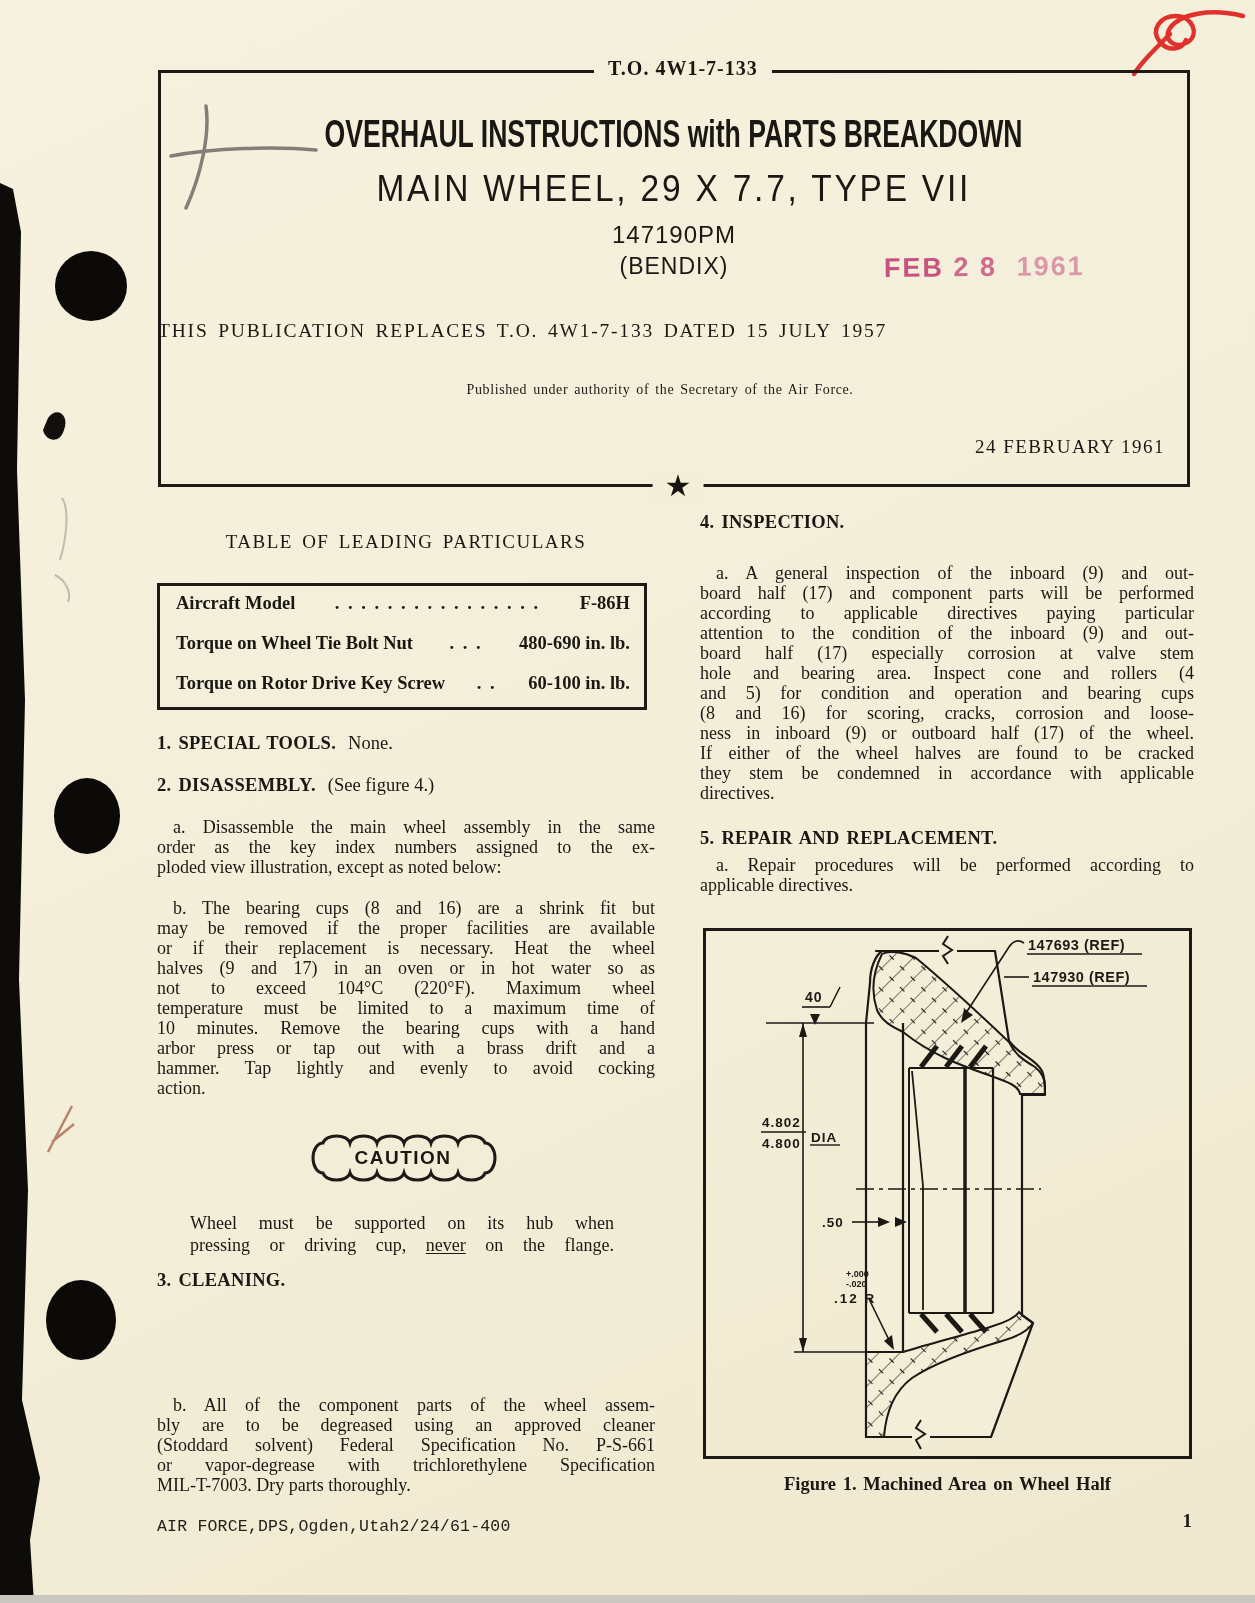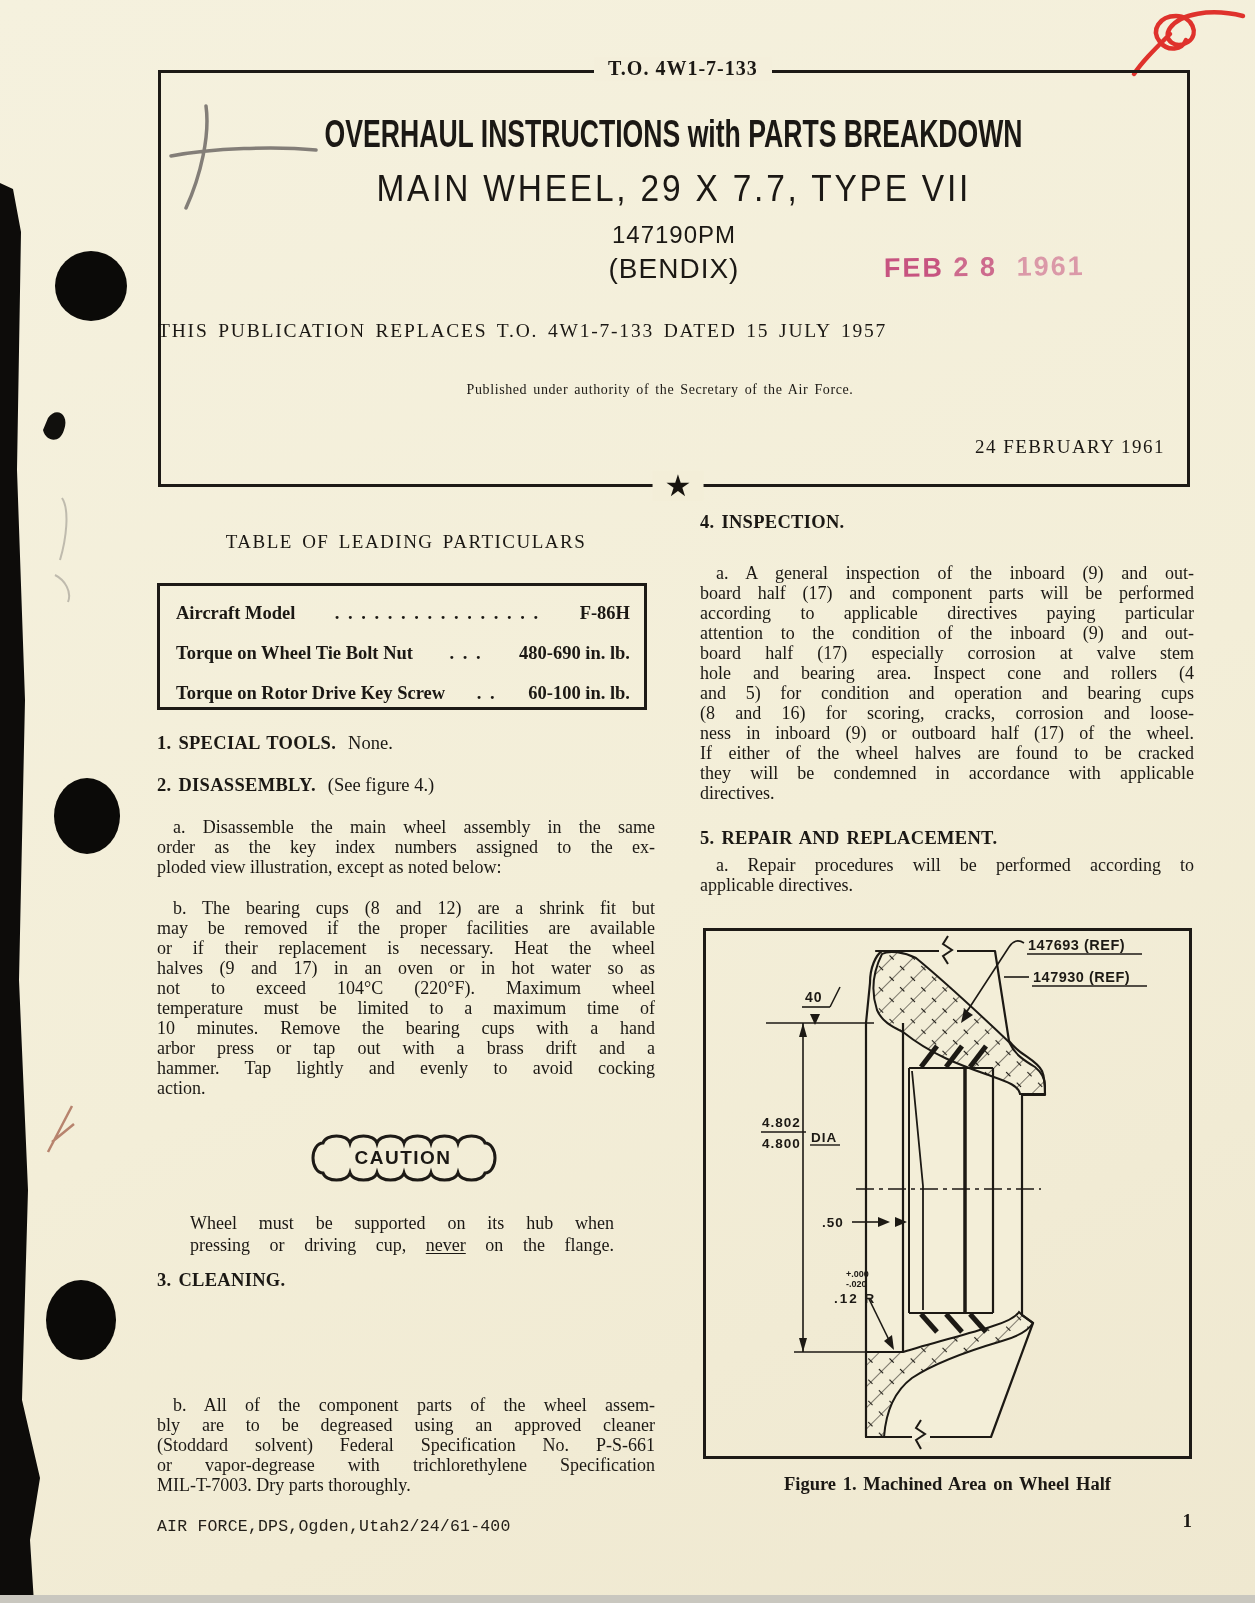--- a/index.html
+++ b/index.html
@@ -13,36 +13,36 @@
             font-size:20px;font-weight:700;letter-spacing:1px;white-space:nowrap;}
   .h-line1{left:158px;top:113px;width:1032px;text-align:center;}
   .h-line1 span{display:inline-block;transform:scaleX(.70);transform-origin:center;
                 font-family:"Liberation Sans",sans-serif;font-weight:700;font-size:38px;letter-spacing:0;white-space:nowrap;}
   .h-line2{left:158px;top:168px;width:1032px;text-align:center;}
   .h-line2 span{display:inline-block;transform:scaleX(.93);transform-origin:center;
                 font-family:"Liberation Sans",sans-serif;font-weight:400;font-size:36px;letter-spacing:3px;white-space:nowrap;}
   .h-line3{left:158px;top:221px;width:1032px;text-align:center;
            font-family:"Liberation Sans",sans-serif;font-size:24px;letter-spacing:1px;}
   .h-line4{left:158px;top:253px;width:1032px;text-align:center;
-           font-family:"Liberation Sans",sans-serif;font-size:28px;letter-spacing:1px;}
+           font-family:"Liberation Sans",sans-serif;font-size:23px;letter-spacing:1px;}
   .h-repl{left:158px;top:320px;width:1032px;font-size:19.5px;letter-spacing:1.8px;word-spacing:3px;}
   .h-auth{left:158px;top:382px;width:1004px;text-align:center;font-size:14px;letter-spacing:.6px;word-spacing:2px;}
   .h-date{right:90px;top:436px;font-size:19px;letter-spacing:1.5px;}
   .star{left:678px;top:487px;transform:translate(-50%,-54%);background:#f3eed8;padding:0 12px;
         font-size:30px;line-height:30px;color:#17140f;}
   
   .stamp{left:884px;top:252px;font-family:"Liberation Sans",sans-serif;font-weight:700;font-size:27px;
          letter-spacing:2px;color:#c75480;transform:rotate(-.6deg);white-space:nowrap;}
   .stamp .faded{opacity:.55;margin-left:10px;}
   .stamp .mid{opacity:.85;}
   
   .tolp-title{left:157px;top:531px;width:498px;text-align:center;font-size:19px;letter-spacing:1.5px;word-spacing:3px;}
   .tolp-box{left:157px;top:583px;width:490px;height:127px;border:3px solid #1d1a16;box-sizing:border-box;
             padding:7px 14px 0 16px;}
-  .trow{display:flex;align-items:center;height:40px;font-size:18.5px;font-weight:700;white-space:nowrap;}
+  .trow{display:flex;align-items:flex-start;height:40px;font-size:18.5px;font-weight:700;white-space:nowrap;}
   .trow .leader{flex:1;overflow:hidden;text-align:center;font-weight:700;padding:0 6px;letter-spacing:2px;}
   .pblock{width:498px;font-size:18px;line-height:20px;}
   .tline{text-align:justify;text-align-last:justify;}
   .tline.last{text-align-last:left;}
   .ifirst .tline:first-child{text-indent:16px;}
   .shead{font-size:18.5px;white-space:nowrap;}
   .shead b{font-weight:700;letter-spacing:.3px;word-spacing:2px;}
   .shead .rest{margin-left:12px;}
   .caution-word{left:308px;top:1131px;width:190px;height:54px;display:flex;align-items:center;justify-content:center;
      font-family:"Liberation Sans",sans-serif;font-weight:700;font-size:19px;letter-spacing:1.5px;}
@@ -118,21 +118,21 @@
   <div class="abs shead" style="left:157px;top:775px;">
     <b>2. DISASSEMBLY.</b><span class="rest">(See figure 4.)</span>
   </div>
 
   <div class="abs pblock ifirst" style="left:157px;top:817px;">
       <div class="tline">a. Disassemble the main wheel assembly in the same</div>
       <div class="tline">order as the key index numbers assigned to the ex-</div>
       <div class="tline last">ploded view illustration, except as noted below:</div>
     </div>
   <div class="abs pblock ifirst" style="left:157px;top:898px;">
-      <div class="tline">b. The bearing cups (8 and 12) are a shrink fit but</div>
+      <div class="tline">b. The bearing cups (8 and 16) are a shrink fit but</div>
       <div class="tline">may be removed if the proper facilities are available</div>
       <div class="tline">or if their replacement is necessary. Heat the wheel</div>
       <div class="tline">halves (9 and 17) in an oven or in hot water so as</div>
       <div class="tline">not to exceed 104°C (220°F). Maximum wheel</div>
       <div class="tline">temperature must be limited to a maximum time of</div>
       <div class="tline">10 minutes. Remove the bearing cups with a hand</div>
       <div class="tline">arbor press or tap out with a brass drift and a</div>
       <div class="tline">hammer. Tap lightly and evenly to avoid cocking</div>
       <div class="tline last">action.</div>
     </div>
@@ -167,21 +167,21 @@
       <div class="tline">a. A general inspection of the inboard (9) and out-</div>
       <div class="tline">board half (17) and component parts will be performed</div>
       <div class="tline">according to applicable directives paying particular</div>
       <div class="tline">attention to the condition of the inboard (9) and out-</div>
       <div class="tline">board half (17) especially corrosion at valve stem</div>
       <div class="tline">hole and bearing area. Inspect cone and rollers (4</div>
       <div class="tline">and 5) for condition and operation and bearing cups</div>
       <div class="tline">(8 and 16) for scoring, cracks, corrosion and loose-</div>
       <div class="tline">ness in inboard (9) or outboard half (17) of the wheel.</div>
       <div class="tline">If either of the wheel halves are found to be cracked</div>
-      <div class="tline">they will be condemned in accordance with applicable</div>
+      <div class="tline">they stem be condemned in accordance with applicable</div>
       <div class="tline last">directives.</div>
     </div>
 
   <div class="abs shead" style="left:700px;top:828px;">
     <b>5. REPAIR AND REPLACEMENT.</b>
   </div>
   <div class="abs pblock ifirst rcol" style="left:700px;top:855px;width:494px;">
       <div class="tline">a. Repair procedures will be performed according to</div>
       <div class="tline last">applicable directives.</div>
     </div>

